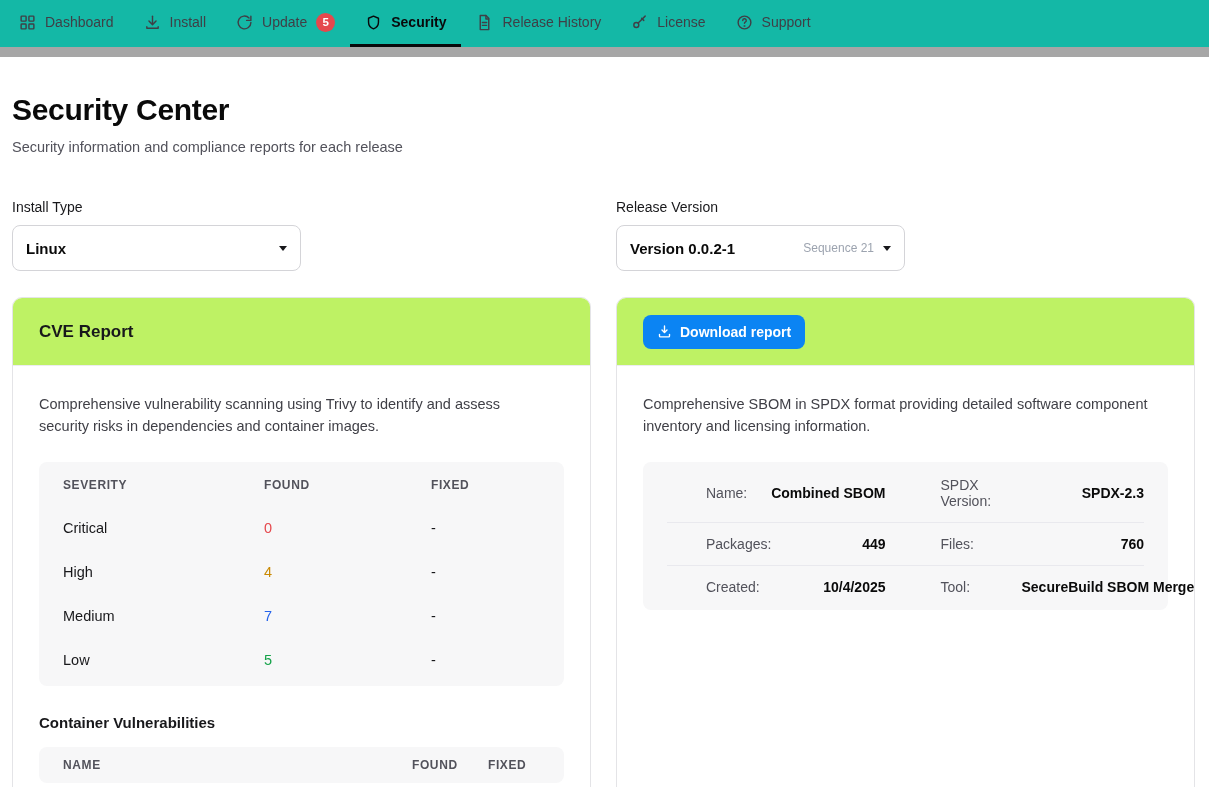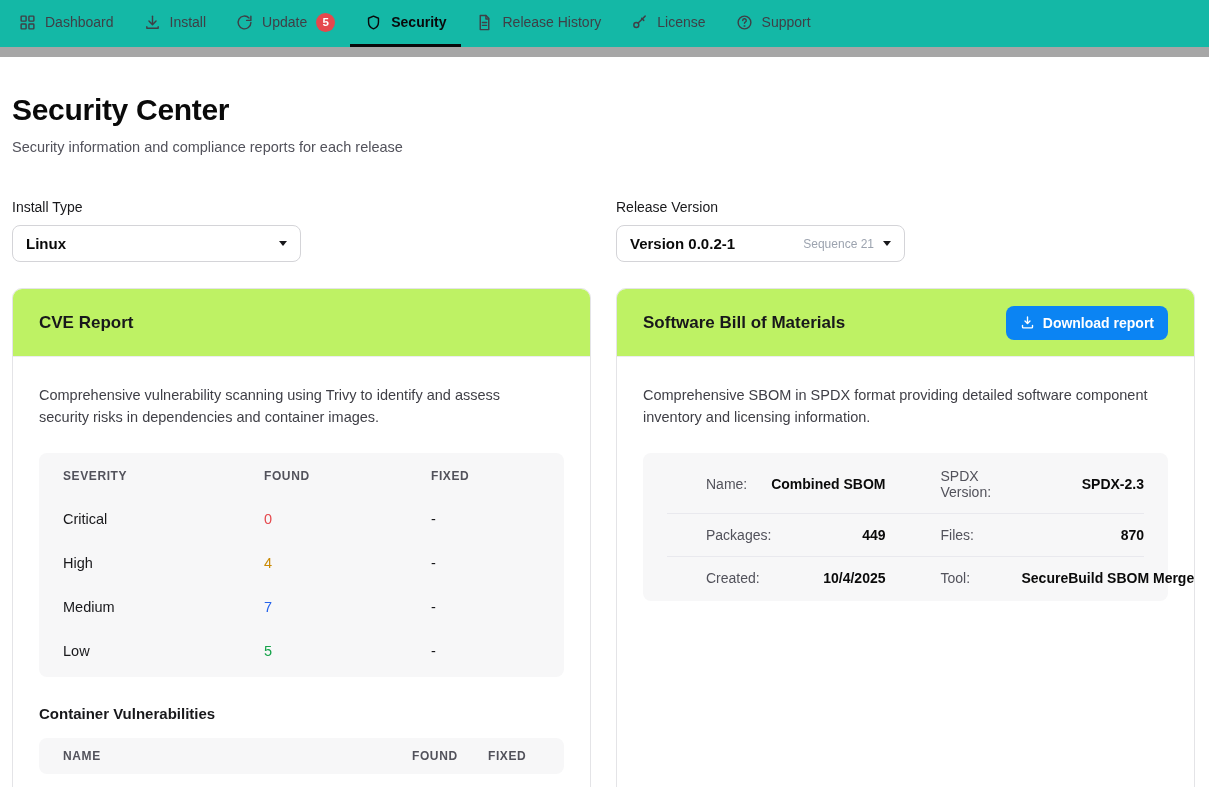--- a/index.html
+++ b/index.html
@@ -44,21 +44,21 @@
 
   
   .content { padding: 36px 14px 0 12px; }
   h1 { font-size: 30px; font-weight: 700; color: #0a0a0a; letter-spacing: -0.3px; }
   .subtitle { margin-top: 12px; font-size: 14.5px; color: #52525b; }
 
   .grid2 { display: grid; grid-template-columns: 1fr 1fr; gap: 25px; }
   .filters { margin-top: 44px; }
   .field-label { font-size: 14px; color: #18181b; margin-bottom: 10px; }
   .select {
-    width: 289px; height: 37px;
+    width: 289px; height: 46px;
     border: 1px solid #d4d4d8; border-radius: 8px;
     background: #fff;
     display: flex; align-items: center; justify-content: space-between;
     padding: 0 13px;
     font-size: 15px; font-weight: 700; color: #0a0a0a;
     cursor: pointer;
   }
   .select-right { display: flex; align-items: center; }
   .caret {
     width: 0; height: 0;
@@ -288,21 +288,20 @@
         <div class="cv-head">
           <span class="sev-head-cell">Name</span>
           <span class="sev-head-cell">Found</span>
           <span class="sev-head-cell">Fixed</span>
         </div>
       </div>
     </section>
 
     <section class="card">
       <div class="card-header">
-        <div class="card-title">Software Bill of Materials</div>
         <button class="btn-primary">
           <span>
             <svg viewBox="0 0 24 24" fill="none" stroke="currentColor" stroke-width="2.2" stroke-linecap="round" stroke-linejoin="round">
                 <path d="M12 3v10"></path>
                 <path d="M8 9.5l4 4 4-4"></path>
                 <path d="M4 16.5V19a1.5 1.5 0 0 0 1.5 1.5h13A1.5 1.5 0 0 0 20 19v-2.5"></path>
               </svg>
           </span>
           <span>Download report</span>
         </button>
@@ -314,21 +313,21 @@
           <div class="info-row">
             <span class="info-label">Name:</span>
             <span class="info-value">Combined SBOM</span>
             <span class="info-label">SPDX Version:</span>
             <span class="info-value">SPDX-2.3</span>
           </div>
           <div class="info-row">
             <span class="info-label">Packages:</span>
             <span class="info-value">449</span>
             <span class="info-label">Files:</span>
-            <span class="info-value">870</span>
+            <span class="info-value">760</span>
           </div>
           <div class="info-row">
             <span class="info-label">Created:</span>
             <span class="info-value">10/4/2025</span>
             <span class="info-label">Tool:</span>
             <span class="info-value">SecureBuild SBOM Merger</span>
           </div>
         </div>
       </div>
     </section>

